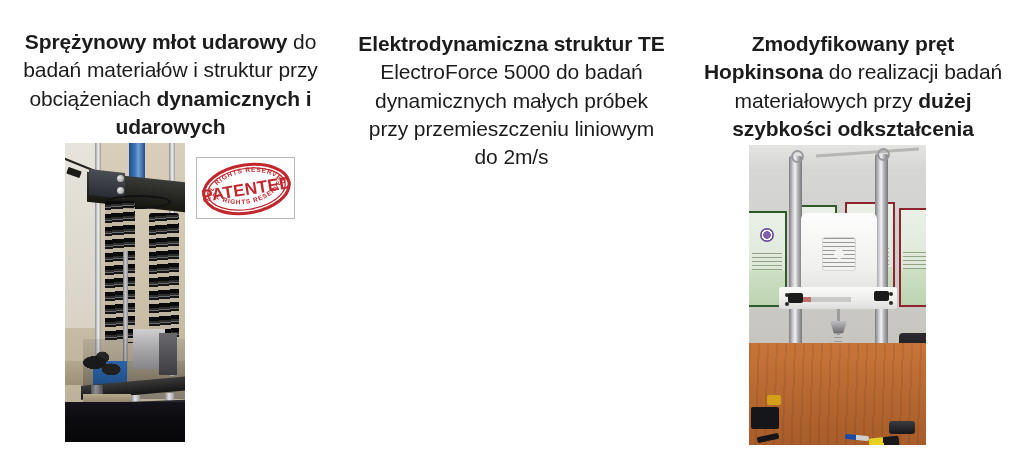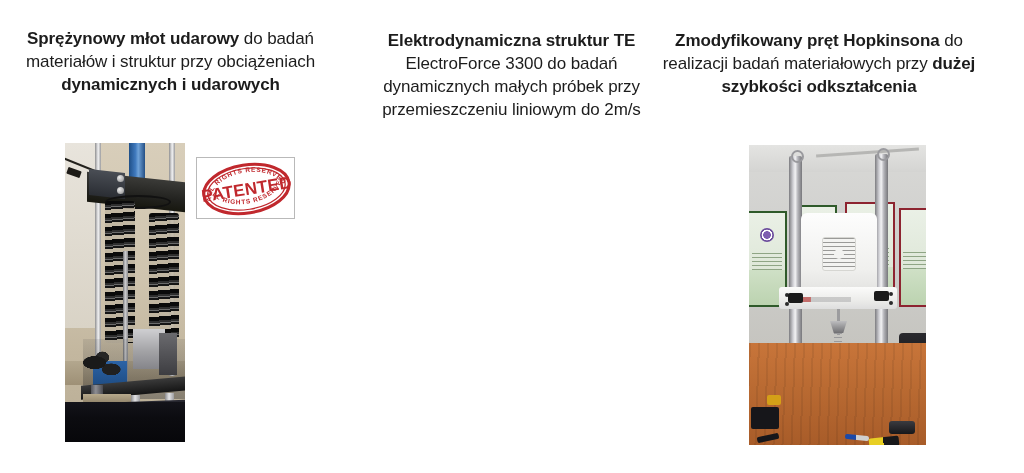--- a/index.html
+++ b/index.html
@@ -9,28 +9,28 @@
     font-family:"Liberation Sans","DejaVu Sans",sans-serif;
     overflow:hidden;
     position:relative;
   }
   .slide{position:absolute;inset:0;}
 
   
   .col{position:absolute;top:0;height:473px;}
   .col-1{left:0;width:341px;}
   .col-2{left:341px;width:341px;}
-  .col-3{left:648px;width:342px;}
+  .col-3{left:682px;width:342px;}
 
   
   .caption{
     position:absolute;left:0;right:0;
     text-align:center;
     color:#1c1c1c;
-    font-size:17px;
+    font-size:21px;
     line-height:1.35;
     letter-spacing:-0.1px;
     padding:0 10px;
     box-sizing:border-box;
   }
   .caption b{font-weight:700;}
   .cap-1{top:28px;}
   .cap-2{top:30px;}
   .cap-3{top:30px;}
   .cap-1{padding:0 14px;}
@@ -292,21 +292,21 @@
             <text x="95" y="72" text-anchor="middle" font-family="'Liberation Sans',sans-serif" font-size="34" font-weight="bold" fill="#c0282d" letter-spacing="0.5">PATENTED</text>
           </g>
         </svg>
       </div>
     </div>
   </div>
 
   <div class="col col-2">
 
     <div class="caption cap-2">
-      <b>Elektrodynamiczna struktur TE</b><span> ElectroForce 3300 do badań dynamicznych małych próbek przy przemieszczeniu liniowym do 2m/s</span>
+      <b>Elektrodynamiczna struktur TE</b><span> ElectroForce 5000 do badań dynamicznych małych próbek przy przemieszczeniu liniowym do 2m/s</span>
     </div>
 
     <div class="photo" id="photo2">
       <div class="p2-wall"></div>
       <div class="p2-ceil"></div>
       <div class="p2-pipe"></div>
 
       <div class="poster pa">
         <div class="seal"></div>
         <div class="lines"></div>

